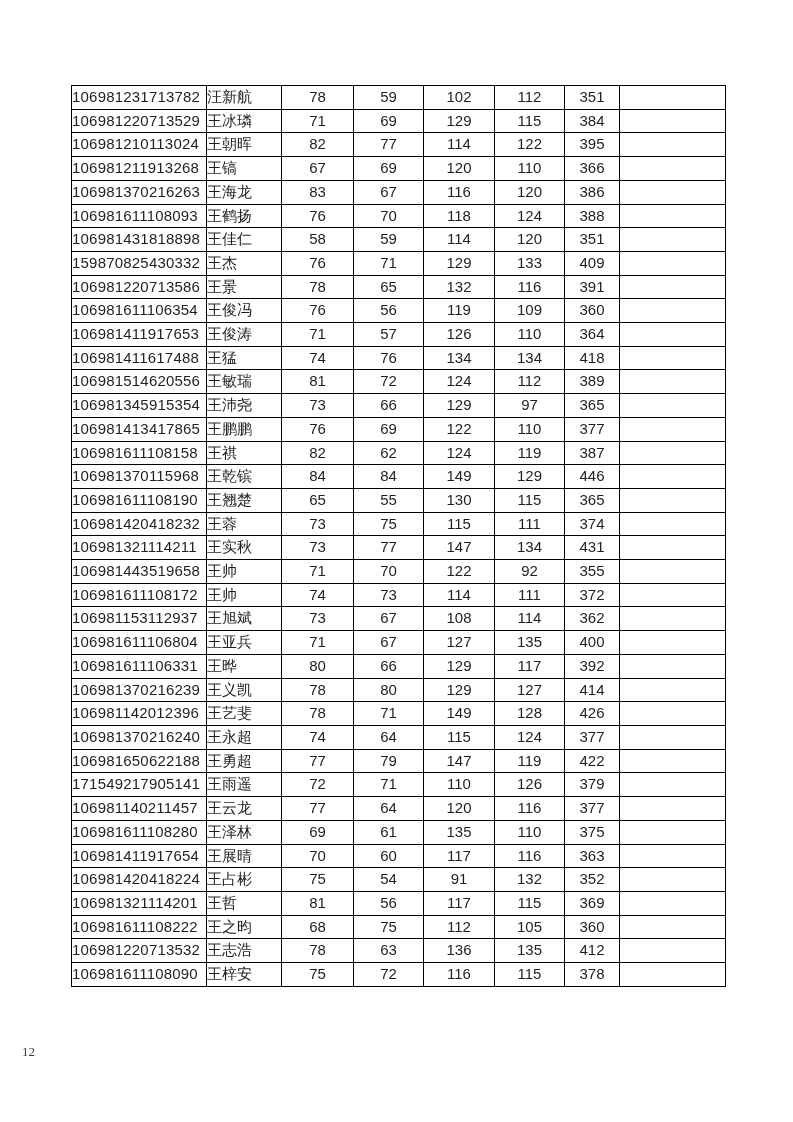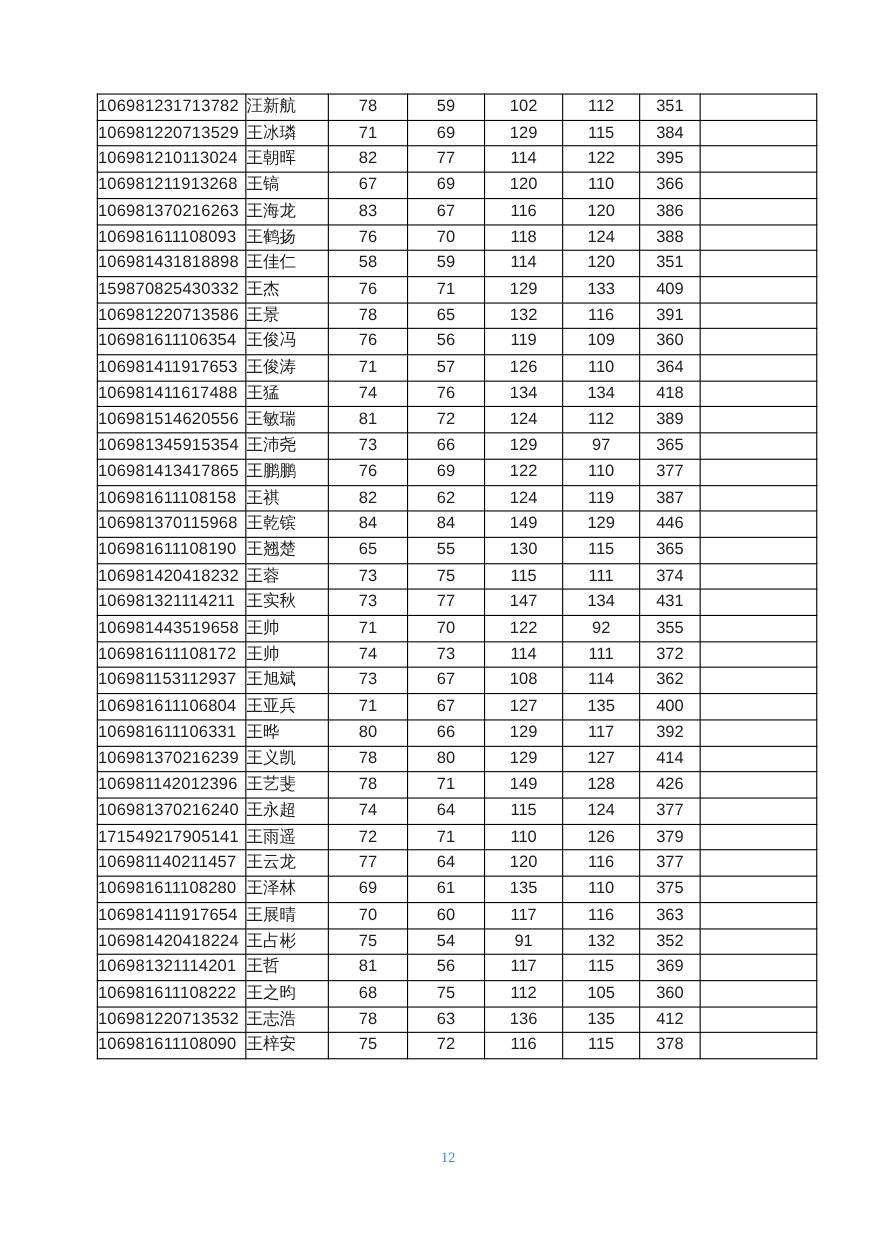--- a/index.html
+++ b/index.html
@@ -11,21 +11,21 @@
     position: relative;
     width: 793px;
     height: 1122px;
     background: #ffffff;
     font-family: "Liberation Sans", "DejaVu Sans", sans-serif;
     color: #1f1f1f;
     overflow: hidden;
   }
   table.score-table {
     position: absolute;
-    left: 88px;
+    left: 71px;
     top: 85px;
     border-collapse: collapse;
     table-layout: fixed;
     width: 654px;
   }
   table.score-table td {
     border: 1px solid #000000;
     height: 22.7px;
     padding: 0;
     font-size: 15px;
@@ -36,25 +36,25 @@
   }
   td.c0 { padding-left: 7px; font-size: 14.5px; letter-spacing: 0.2px; }
   td.c1 { padding-left: 5px; }
   td.c2, td.c3, td.c4, td.c5, td.c6 { text-align: center; }
   td.c7 { }
   .page-number {
     position: absolute;
     top: 1044px;
     left: 0;
     width: 100%;
-    text-align: center;
+    text-align: left;
     text-indent: 22px;
     font-family: "Liberation Serif", "DejaVu Serif", serif;
     font-size: 13px;
-    color: #3b82f6;
+    color: #14532d;
   }
 </style>
 </head>
 <body>
 
 <div class="page">
 
   <table class="score-table">
     <colgroup>
       <col style="width:135px">
@@ -341,20 +341,30 @@
           <td class="c0">106981370216240</td>
           <td class="c1">王永超</td>
           <td class="c2">74</td>
           <td class="c3">64</td>
           <td class="c4">115</td>
           <td class="c5">124</td>
           <td class="c6">377</td>
           <td class="c7"></td>
         </tr>
         <tr>
+          <td class="c0">106981650622188</td>
+          <td class="c1">王勇超</td>
+          <td class="c2">77</td>
+          <td class="c3">79</td>
+          <td class="c4">147</td>
+          <td class="c5">119</td>
+          <td class="c6">422</td>
+          <td class="c7"></td>
+        </tr>
+        <tr>
           <td class="c0">171549217905141</td>
           <td class="c1">王雨遥</td>
           <td class="c2">72</td>
           <td class="c3">71</td>
           <td class="c4">110</td>
           <td class="c5">126</td>
           <td class="c6">379</td>
           <td class="c7"></td>
         </tr>
         <tr>

